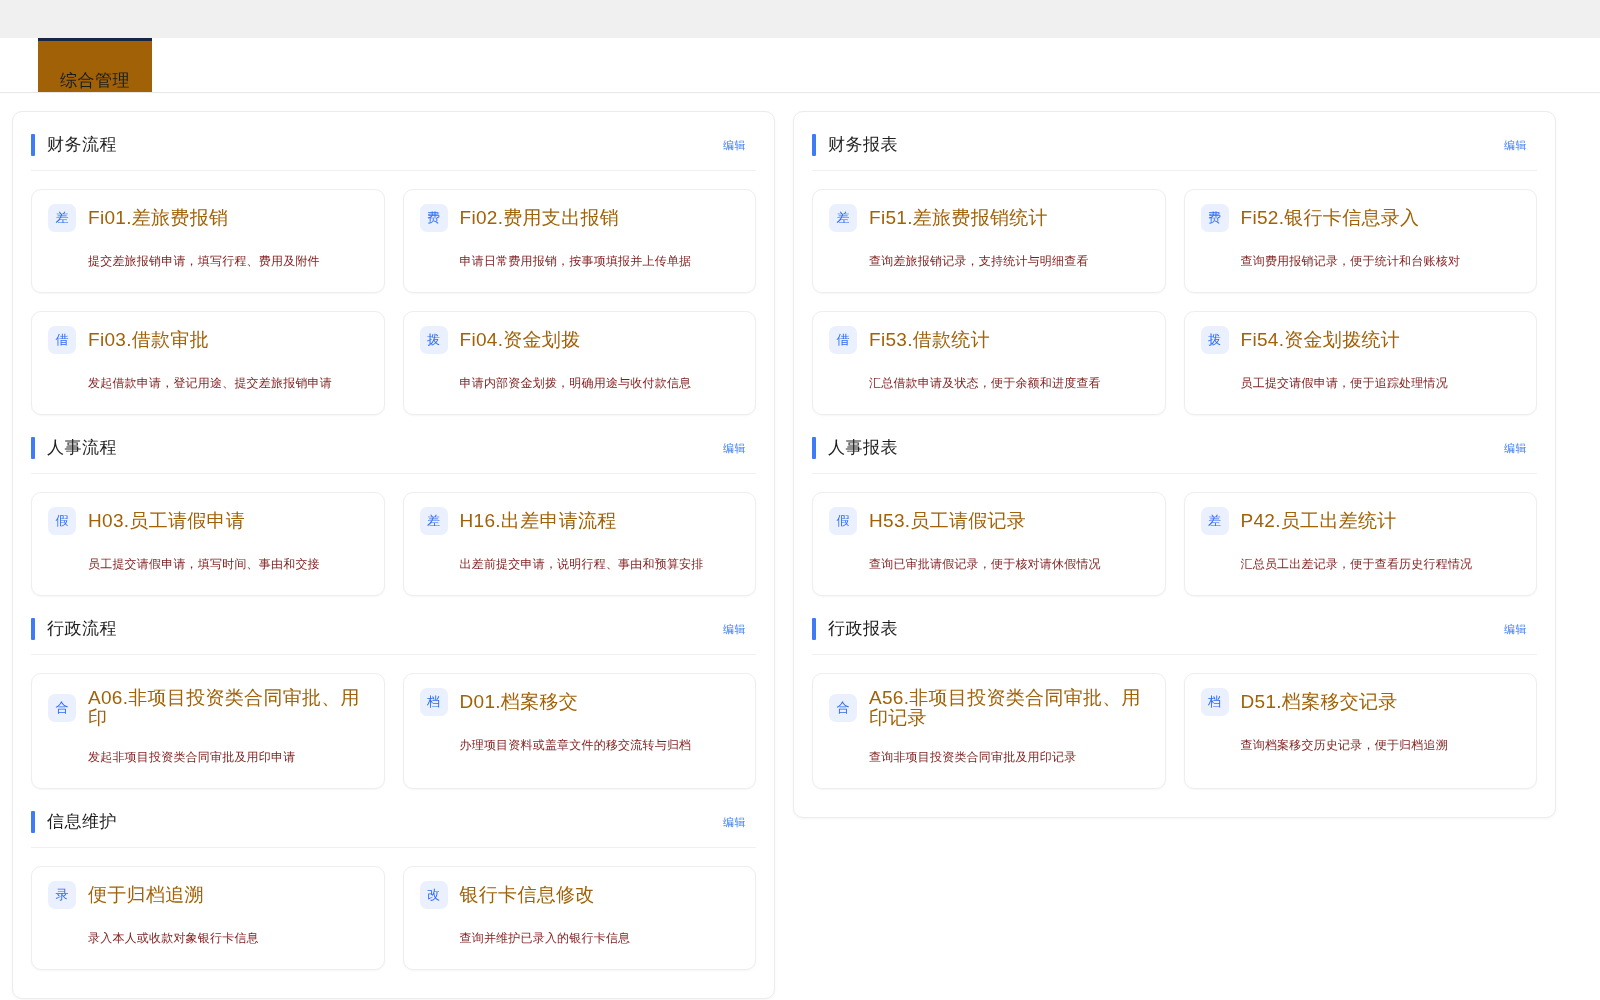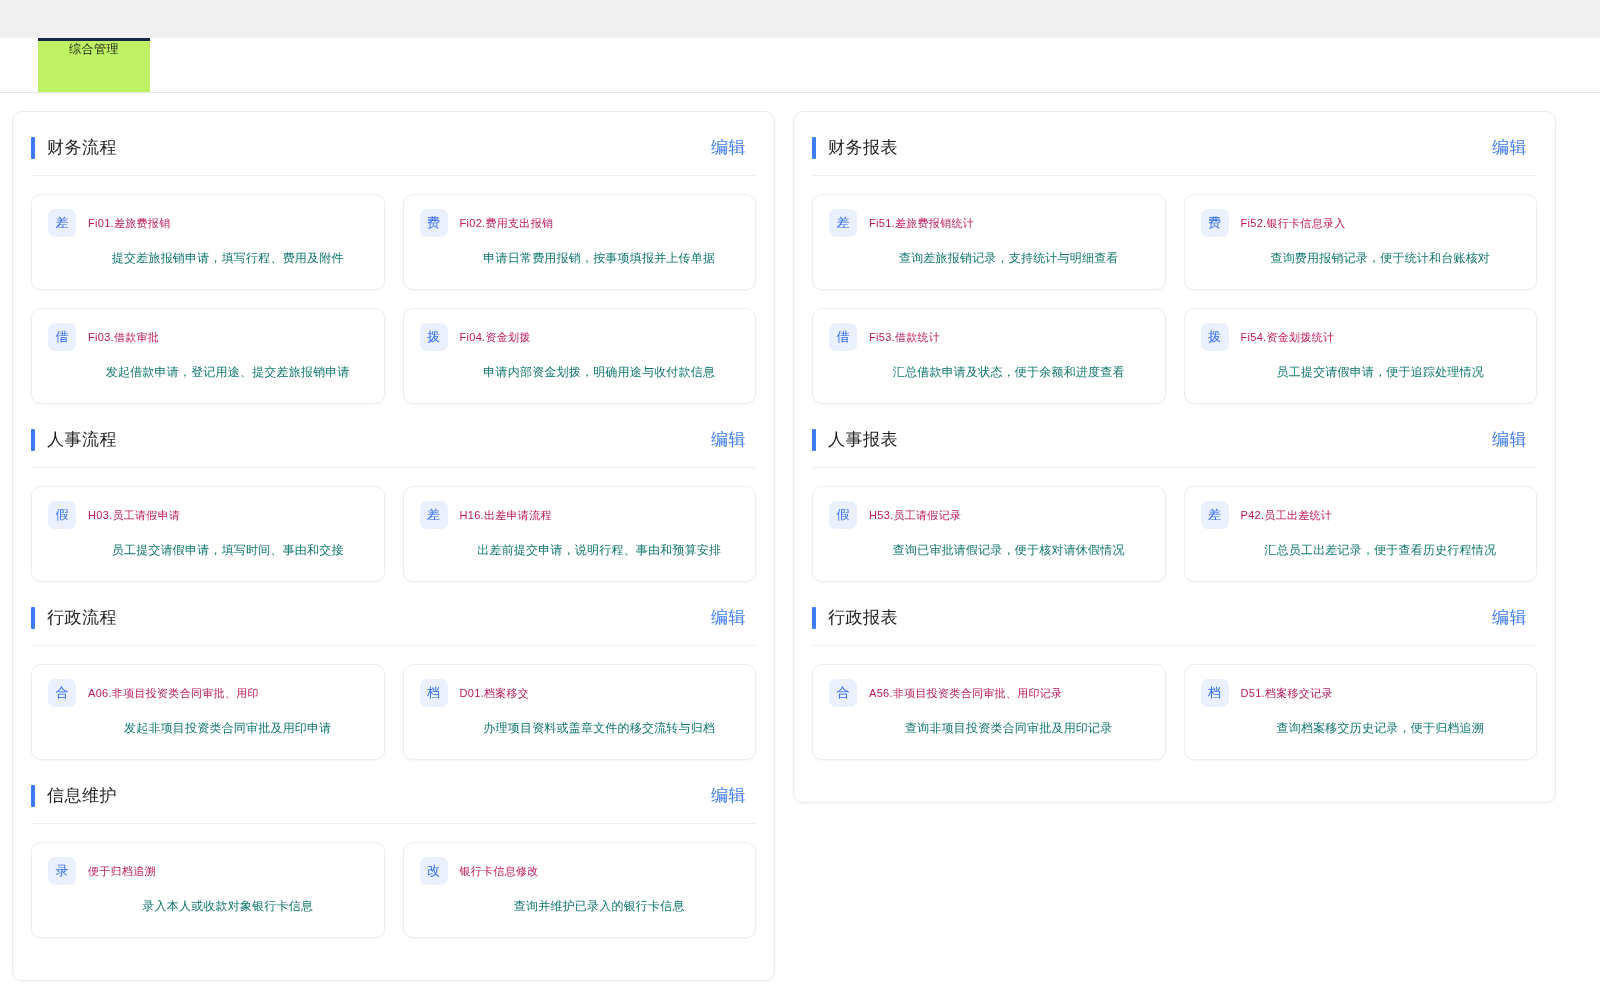--- a/index.html
+++ b/index.html
@@ -25,45 +25,45 @@
     border-bottom: 1px solid #e6e6e6;
     display: flex;
     align-items: flex-start;
     padding-left: 38px;
   }
 
   .tab {
     height: 54px;
     min-width: 112px;
     padding: 0 22px;
-    background: #bef264;
+    background: #a16207;
     border-top: 3px solid #162647;
     display: flex;
-    align-items: flex-start;
+    align-items: flex-end;
     justify-content: center;
-    font-size: 12px;
+    font-size: 17px;
     color: #1c1c1c;
     letter-spacing: .5px;
     cursor: pointer;
   }
 
   
   .page {
     display: flex;
     gap: 18px;
     padding: 18px 44px 0 12px;
     align-items: flex-start;
   }
 
   .panel {
     background: #ffffff;
     border: 1px solid #ececec;
     border-radius: 10px;
     box-shadow: 0 1px 3px rgba(16,24,40,.045);
-    padding: 16px 18px 34px 18px;
+    padding: 16px 18px 20px 18px;
     flex: 1 1 0;
     min-width: 0;
   }
 
   
   .section { margin-bottom: 8px; }
   .section:last-child { margin-bottom: 0; }
 
   .section-head {
     display: flex;
@@ -90,21 +90,21 @@
 
   .section-title {
     font-size: 17px;
     color: #1f1f1f;
     font-weight: 400;
     letter-spacing: .5px;
     line-height: 22px;
   }
 
   .edit-link {
-    font-size: 17px;
+    font-size: 11px;
     color: #3d7bf7;
     cursor: pointer;
     letter-spacing: .5px;
     padding: 2px 4px;
   }
 
   
   .card-grid {
     display: grid;
     grid-template-columns: 1fr 1fr;
@@ -137,34 +137,33 @@
     background: #eaf0fe;
     color: #2d6bf5;
     font-size: 13px;
     display: flex;
     align-items: center;
     justify-content: center;
     letter-spacing: 0;
   }
 
   .card-title {
-    font-size: 11px;
-    color: #be185d;
+    font-size: 19px;
+    color: #a16207;
     letter-spacing: .3px;
     line-height: 20px;
   }
 
   .card-desc {
-    margin-top: 13px;
+    margin-top: 21px;
     margin-left: 40px;
     font-size: 12px;
-    color: #0f766e;
+    color: #7f1d1d;
     letter-spacing: .2px;
     line-height: 17px;
-    text-align: center;
   }
 </style>
 </head>
 <body>
 
 <div class="top-strip"></div>
 
 <div class="tabbar">
   <div class="tab">
     <span>综合管理</span>

